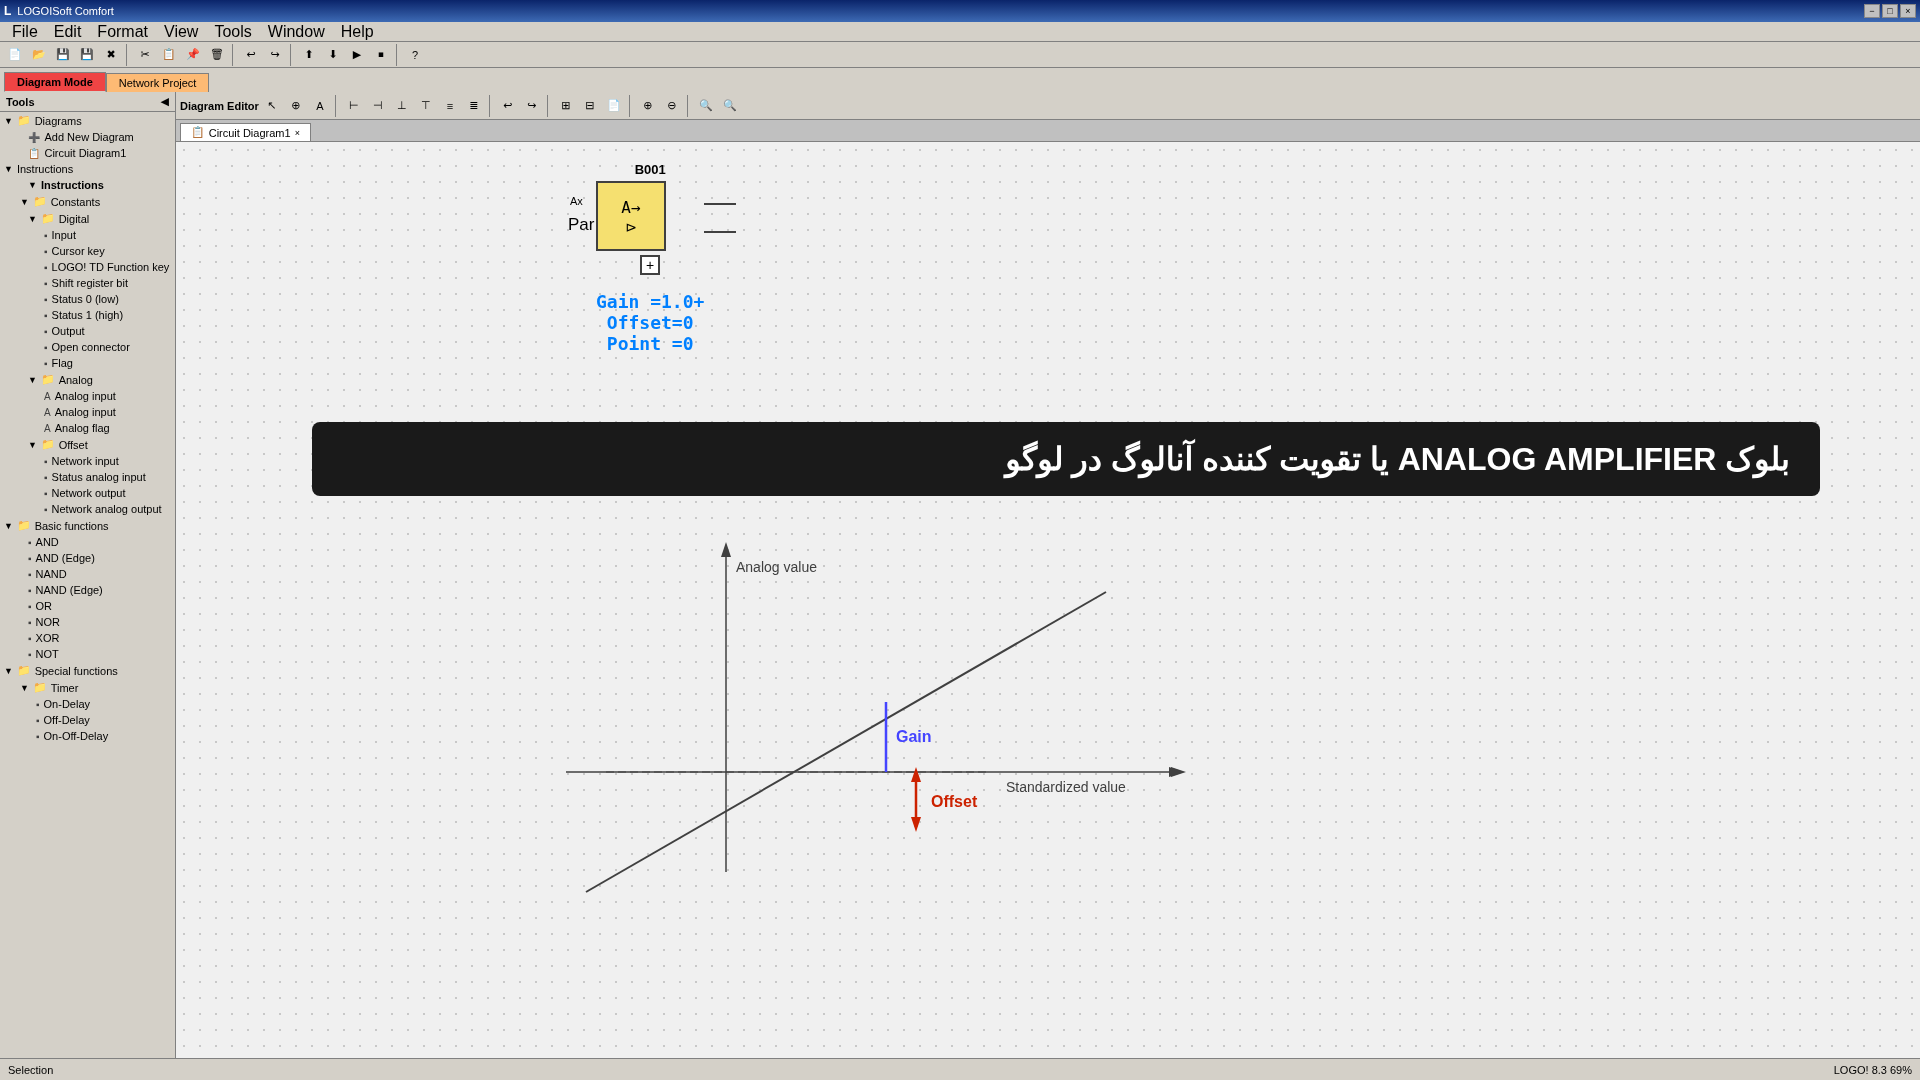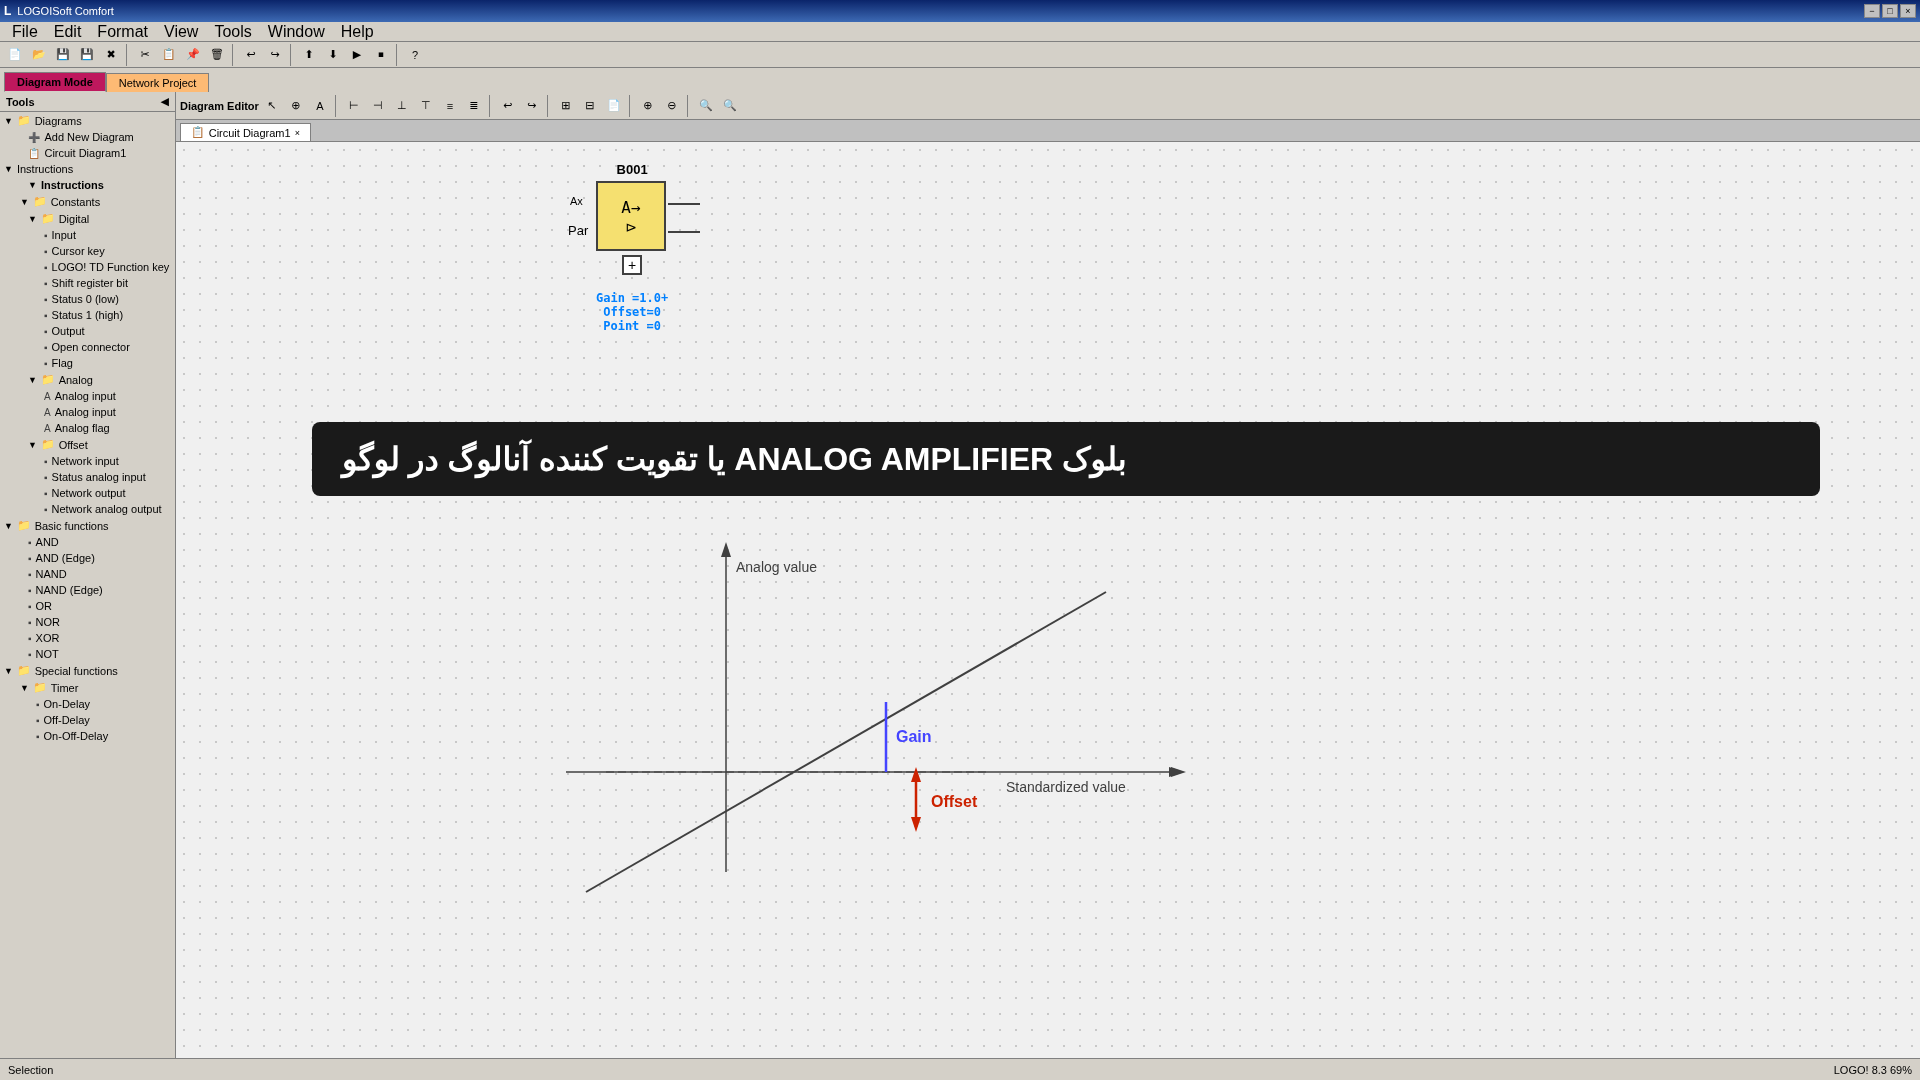--- a/index.html
+++ b/index.html
@@ -16,21 +16,21 @@
     .menu-item { padding: 2px 8px; font-size: 16px; cursor: pointer; color: #000; }
 
     
     #toolbar { height: 26px; background: #d4d0c8; display: flex; align-items: center; padding: 2px 4px; border-bottom: 1px solid #808080; gap: 2px; }
     .toolbar-btn { width: 22px; height: 22px; background: #d4d0c8; border: 1px solid transparent; display: flex; align-items: center; justify-content: center; cursor: pointer; font-size: 11px; }
     .toolbar-separator { width: 4px; height: 22px; border-left: 1px solid #808080; margin: 0 2px; }
 
     
     #mode-tabs { height: 24px; background: #d4d0c8; display: flex; align-items: flex-end; padding-left: 4px; }
     .mode-tab { padding: 3px 12px; background: #fdba74; border: 1px solid #808080; border-bottom: none; font-size: 11px; cursor: pointer; }
-    .mode-tab.active { background: #be185d; font-weight: bold; border-bottom: 1px solid #d4d0c8; }
+    .mode-tab.active { background: #ef4444; font-weight: bold; border-bottom: 1px solid #d4d0c8; }
 
     
     #main { display: flex; height: calc(1080px - 22px - 20px - 26px - 24px - 22px); }
 
     
     #sidebar { width: 176px; background: #d4d0c8; border-right: 1px solid #808080; display: flex; flex-direction: column; overflow: hidden; }
     #sidebar-content { flex: 1; overflow-y: auto; font-size: 11px; }
     .sidebar-group-header { display: flex; align-items: center; padding: 2px 4px; cursor: pointer; }
     .sidebar-item { display: flex; align-items: center; padding: 2px 4px 2px 16px; cursor: pointer; }
     .sidebar-sub-item { padding-left: 28px; }
@@ -49,24 +49,24 @@
     
     #canvas { flex: 1; background: #f0f0f0; position: relative; overflow: hidden;
       background-image: radial-gradient(circle, #c8c8c8 1px, transparent 1px);
       background-size: 16px 16px; }
 
     
     #block-b001 { position: absolute; top: 20px; left: 420px; }
     .block-label { font-size: 13px; font-weight: bold; text-align: center; margin-bottom: 4px; }
     .block-body { width: 70px; height: 70px; background: #f5e070; border: 2px solid #404040; display: flex; align-items: center; justify-content: center; position: relative; }
     .block-plus { position: absolute; bottom: -24px; left: 50%; transform: translateX(-50%); width: 20px; height: 20px; border: 2px solid #404040; display: flex; align-items: center; justify-content: center; background: white; font-size: 14px; }
-    .block-params { margin-top: 40px; text-align: center; color: #0080ff; font-size: 12px; font-weight: bold; font-family: monospace; }
-
-    
-    #banner { position: absolute; top: 280px; left: 100px; right: 0; background: #1a1a1a; color: white; padding: 18px 30px; font-size: 32px; font-weight: bold; text-align: left; border-radius: 8px; right: 100px; direction: rtl; margin-left: 36px; }
+    .block-params { margin-top: 40px; text-align: center; color: #0080ff; font-size: 18px; font-weight: bold; font-family: monospace; }
+
+    
+    #banner { position: absolute; top: 280px; left: 100px; right: 0; background: #1a1a1a; color: white; padding: 18px 30px; font-size: 32px; font-weight: bold; text-align: right; border-radius: 8px; right: 100px; direction: rtl; margin-left: 36px; }
 
     
     #chart-area { position: absolute; top: 390px; left: 350px; }
 
     
     #statusbar { height: 22px; background: #d4d0c8; border-top: 1px solid #808080; display: flex; align-items: center; padding: 0 8px; font-size: 11px; justify-content: space-between; }
   </style>
 </head>
 <body>
 
@@ -342,21 +342,21 @@
     </div>
 
     <div id="canvas">
 
       <div id="block-b001">
         <div class="block-label">B001</div>
         <div style="position:relative;">
 
           <span style="position:absolute;left:-26px;top:14px;font-size:11px;">Ax</span>
 
-          <span style="position:absolute;left:-28px;top:42px;font-size:13px;">Par</span>
+          <span style="position:absolute;left:-28px;top:34px;font-size:17px;">Par</span>
 
           <div style="position:absolute;top:22px;right:-32px;width:32px;height:2px;background:#404040;"></div>
 
           <div style="position:absolute;top:50px;right:-32px;width:32px;height:2px;background:#404040;"></div>
 
           <div class="block-body">
             <div style="display:flex;flex-direction:column;align-items:center;gap:2px;">
               <span style="font-size:16px;font-family:monospace;">A→</span>
               <span style="font-size:14px;">⊳</span>
             </div>

